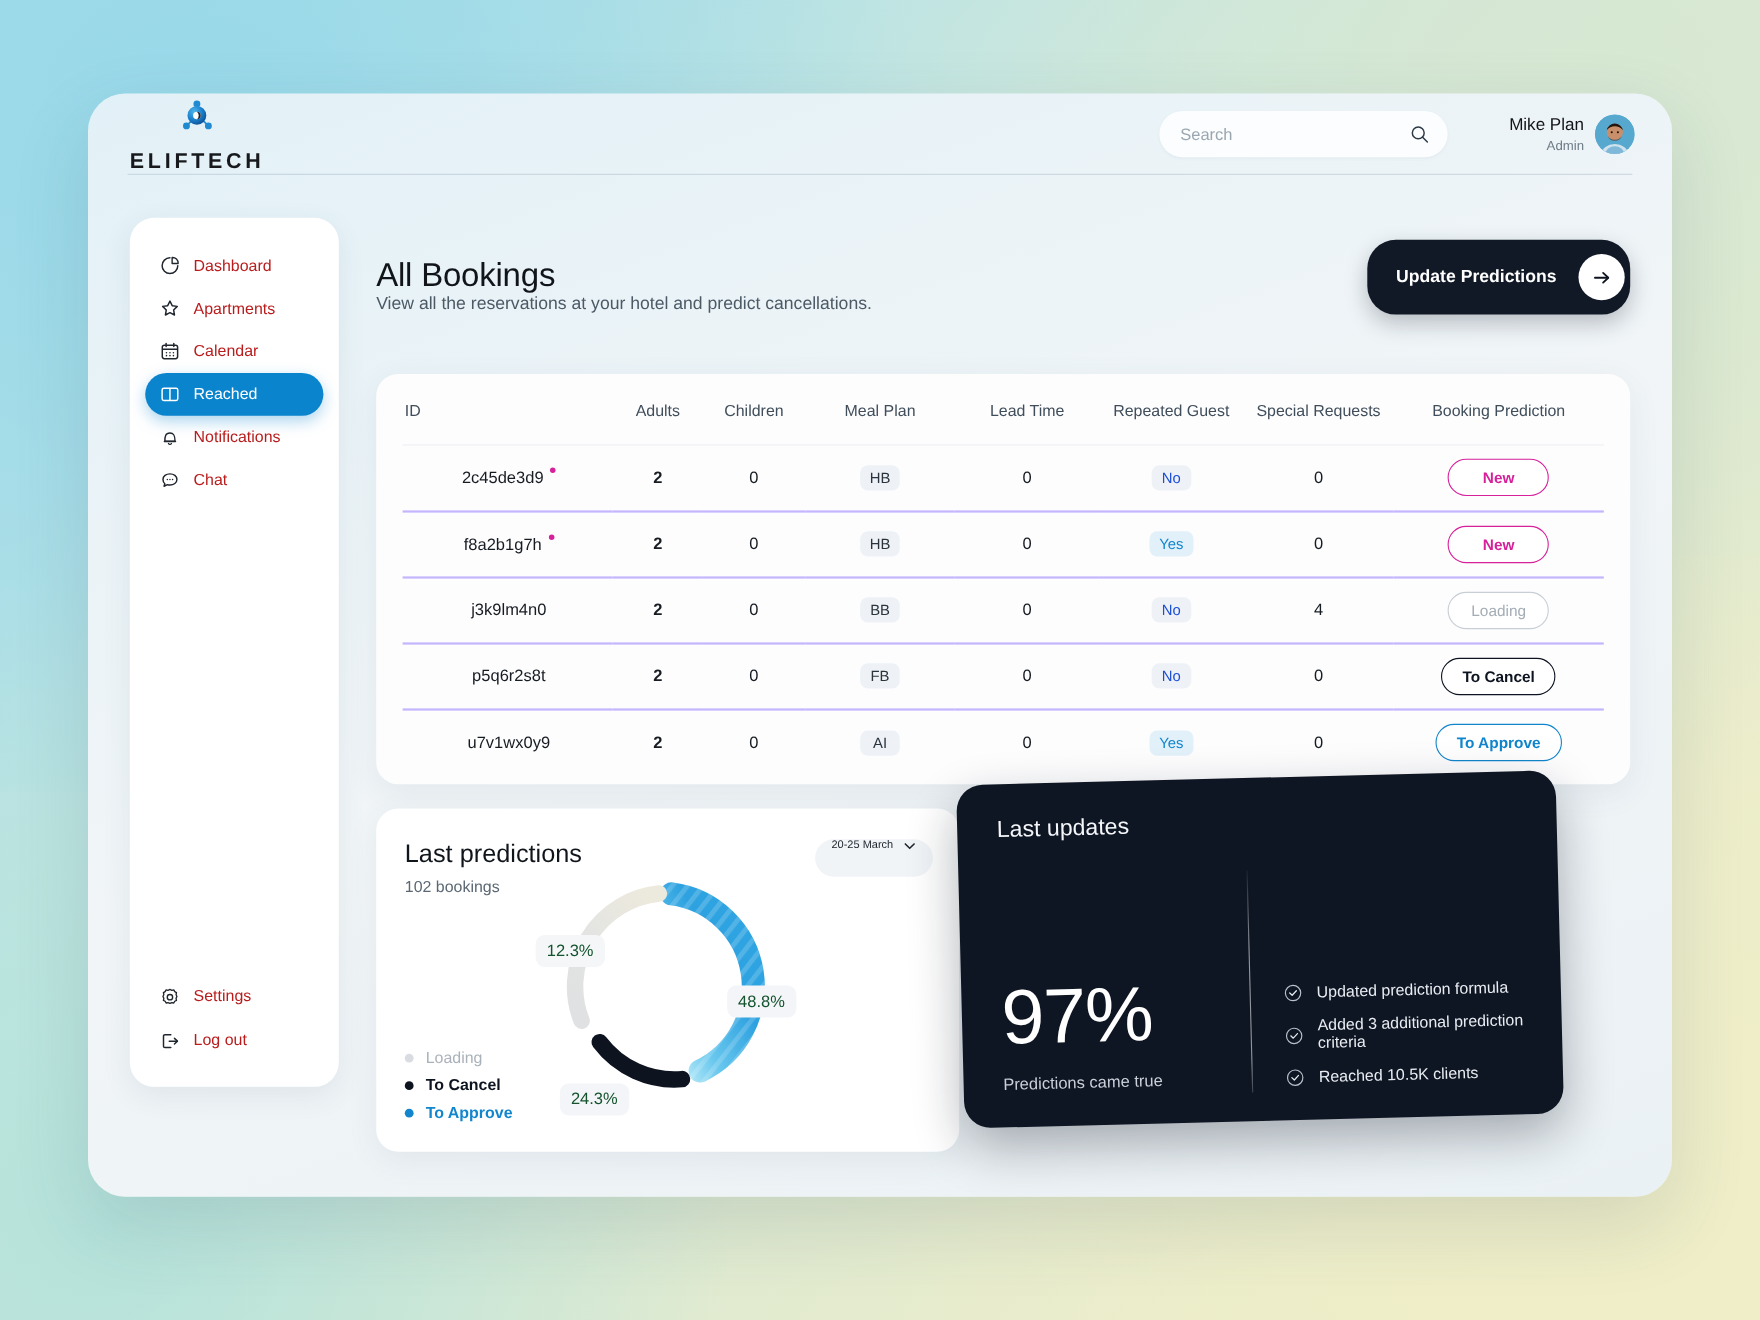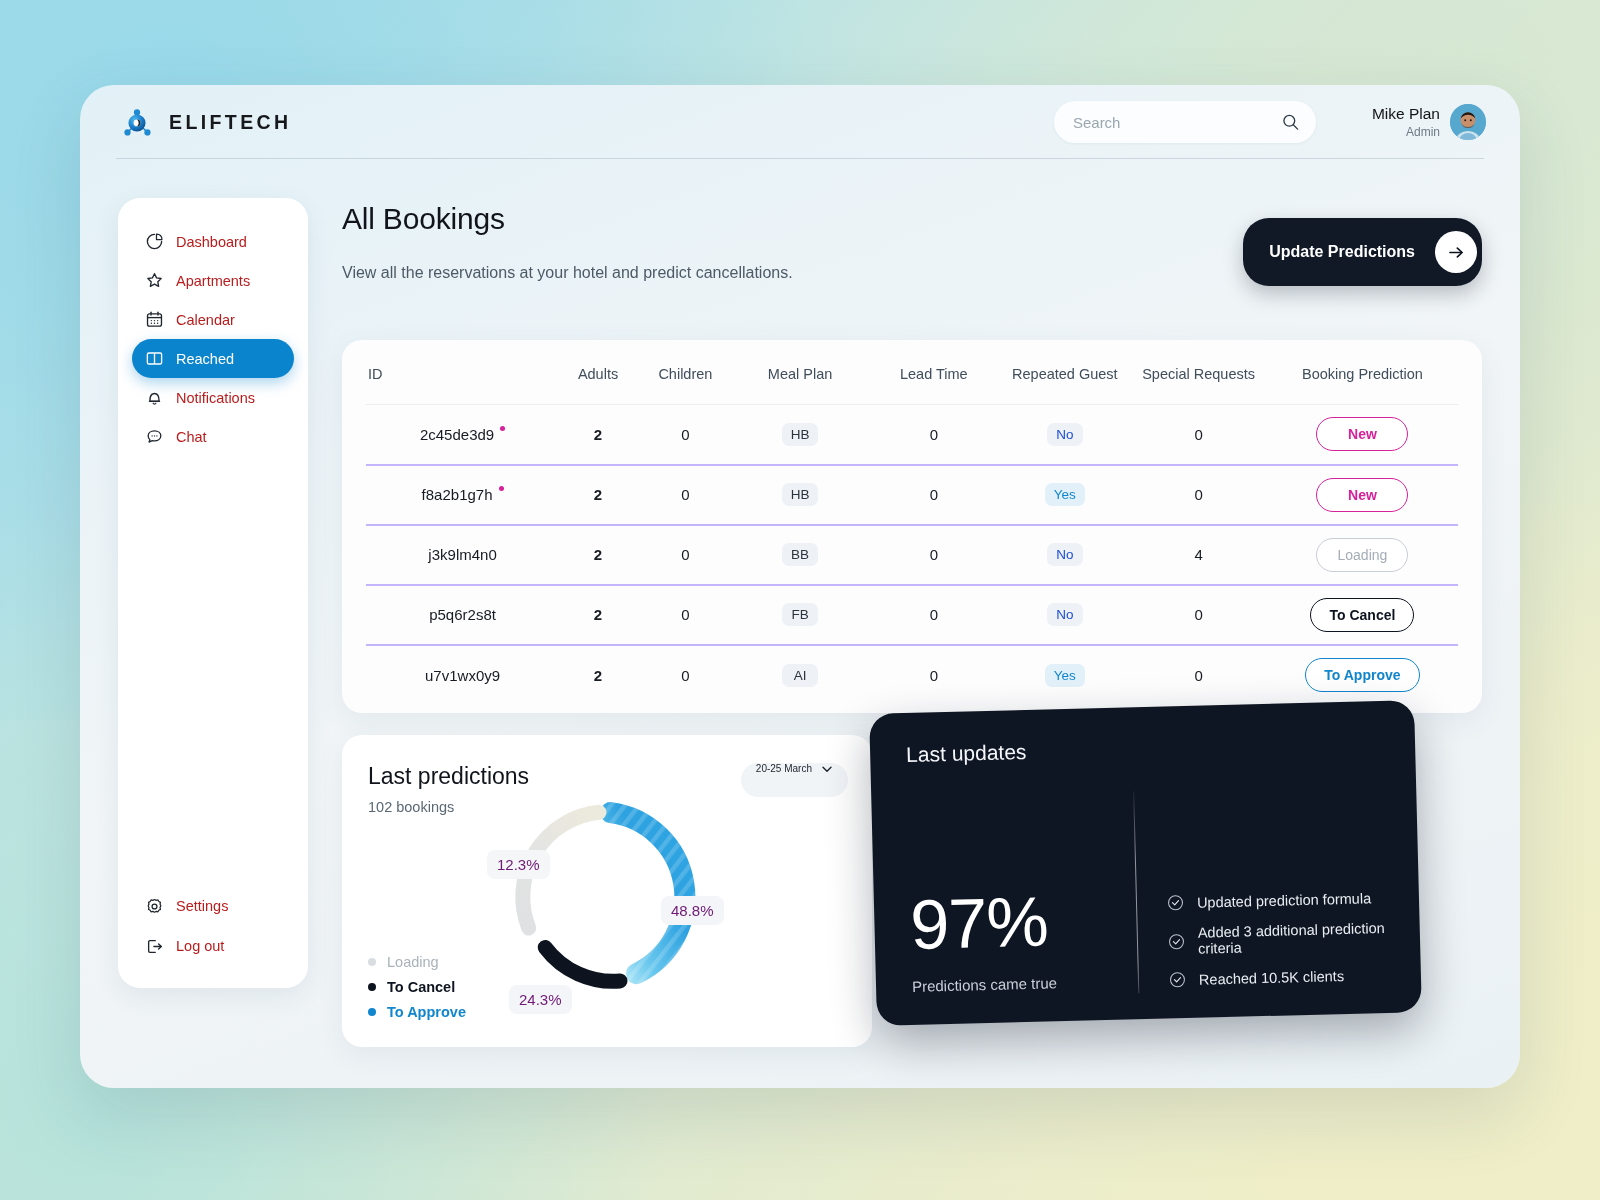--- a/index.html
+++ b/index.html
@@ -64,20 +64,21 @@
     left: 36px; right: 36px; bottom: 0;
     height: 1px;
     background: rgba(130,150,165,0.30);
   }
 
   .brand {
     display: flex;
     align-items: center;
     gap: 13px;
     margin-left: 38px;
+    flex-direction: column;
   }
   .brand-logo { width: 38px; height: 38px; display:block; }
   .brand-name {
     font-size: 19.5px;
     font-weight: 700;
     letter-spacing: 3.4px;
     color: #17191c;
     font-family: "Liberation Sans", sans-serif;
   }
 
@@ -177,32 +178,32 @@
   .content {
     position: absolute;
     left: 262px;
     top: 113px;
     right: 38px;
     bottom: 30px;
   }
 
   .page-head {
     display: flex;
-    align-items: center;
+    align-items: flex-end;
   }
   .page-title {
     font-size: 30px;
     font-weight: 400;
     color: #11151a;
     letter-spacing: -0.2px;
   }
   .page-sub {
     font-size: 16px;
     color: #4c5a66;
-    margin-top: 28px;
+    margin-top: 0;
   }
   .update-btn {
     margin-left: auto;
     height: 68px;
     border-radius: 26px;
     background: #111927;
     color: #fff;
     display: flex;
     align-items: center;
     padding: 0 5px 0 26px;
@@ -328,21 +329,21 @@
     height: 222px;
   }
   .donut-wrap svg { display: block; }
 
   .pct-label {
     position: absolute;
     background: #f3f5f8;
     border-radius: 8px;
     padding: 6px 10px;
     font-size: 15px;
-    color: #701a75;
+    color: #14532d;
     white-space: nowrap;
   }
   .pct-12 { left: -10px; top: 63px; background:#f4f6f8; }
   .pct-48 { left: 164px; top: 109px; background:#f3f5f8; }
   .pct-24 { left: 12px; top: 198px; background:#f3f5f8; }
 
   .legend { position: absolute; left: 26px; bottom: 22px; }
   .legend-row {
     display: flex;
     align-items: center;

